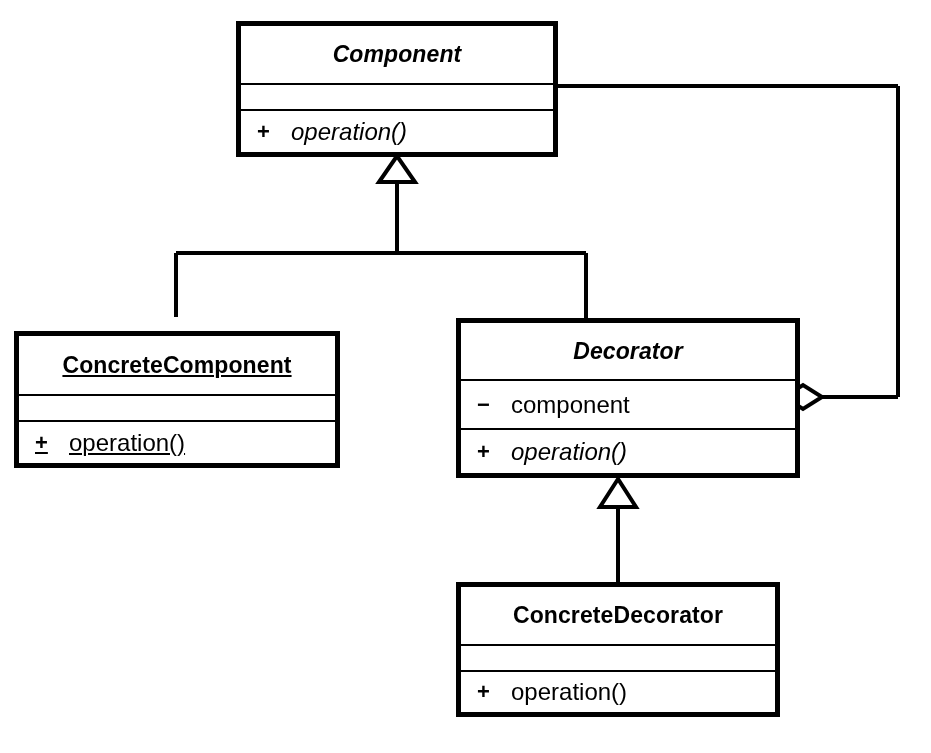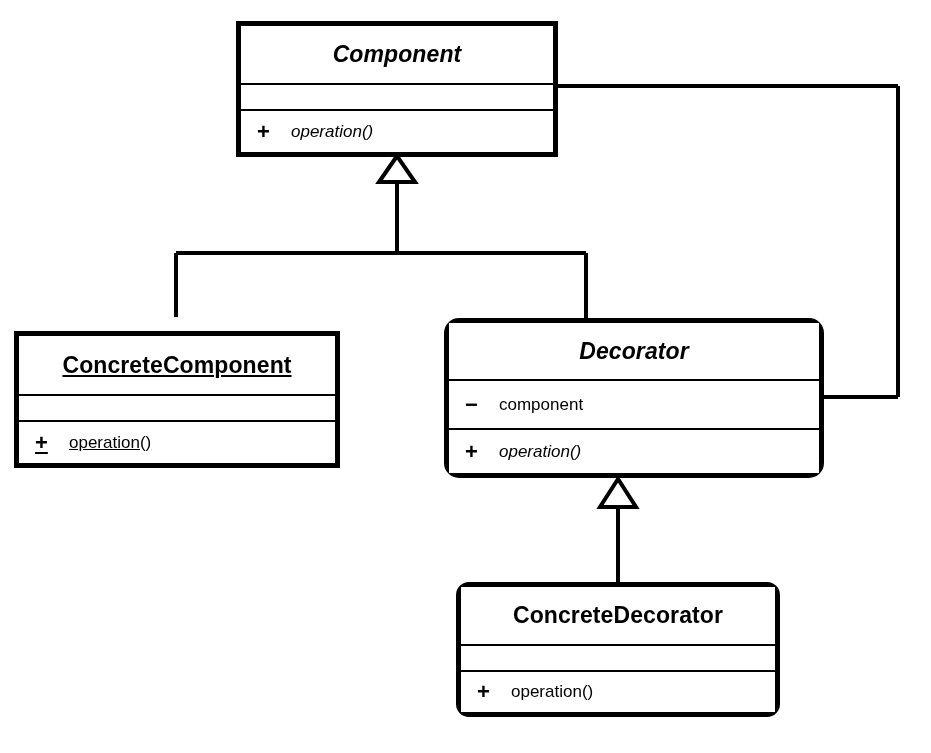--- a/index.html
+++ b/index.html
@@ -60,21 +60,21 @@
   }
   .member-vis {
     display: inline-block;
     width: 34px;
     font-weight: bold;
     font-style: normal;
     font-size: 22px;
     flex: 0 0 auto;
   }
   .member-name {
-    font-size: 17px;
+    font-size: 24px;
   }
   .member-name.abstract {
     font-style: italic;
   }
   .empty-compartment {
     
   }
 </style>
 </head>
 <body>
@@ -131,35 +131,35 @@
     <div class="compartment class-name" style="height:58px;">
       <span>ConcreteComponent</span>
     </div>
     <div class="compartment divided empty-compartment" style="height:26px;"></div>
     <div class="compartment divided member-row" style="flex:1 1 auto;">
       <span class="member-vis">+</span>
       <span class="member-name">operation()</span>
     </div>
   </div>
 
-  <div class="uml-class" style="left:444px; top:318px; width:380px; height:160px;border-radius:15px;">
+  <div class="uml-class" style="left:456px; top:318px; width:344px; height:160px;">
     <div class="compartment class-name abstract" style="height:56px;">
       <span>Decorator</span>
     </div>
     <div class="compartment divided member-row" style="height:49px;">
       <span class="member-vis">−</span>
       <span class="member-name">component</span>
     </div>
     <div class="compartment divided member-row" style="flex:1 1 auto;">
       <span class="member-vis">+</span>
       <span class="member-name abstract">operation()</span>
     </div>
   </div>
 
-  <div class="uml-class" style="left:456px; top:582px; width:324px; height:135px;border-radius:13px;">
+  <div class="uml-class" style="left:456px; top:582px; width:324px; height:135px;">
     <div class="compartment class-name" style="height:57px;">
       <span>ConcreteDecorator</span>
     </div>
     <div class="compartment divided empty-compartment" style="height:26px;"></div>
     <div class="compartment divided member-row" style="flex:1 1 auto;">
       <span class="member-vis">+</span>
       <span class="member-name">operation()</span>
     </div>
   </div>
 

